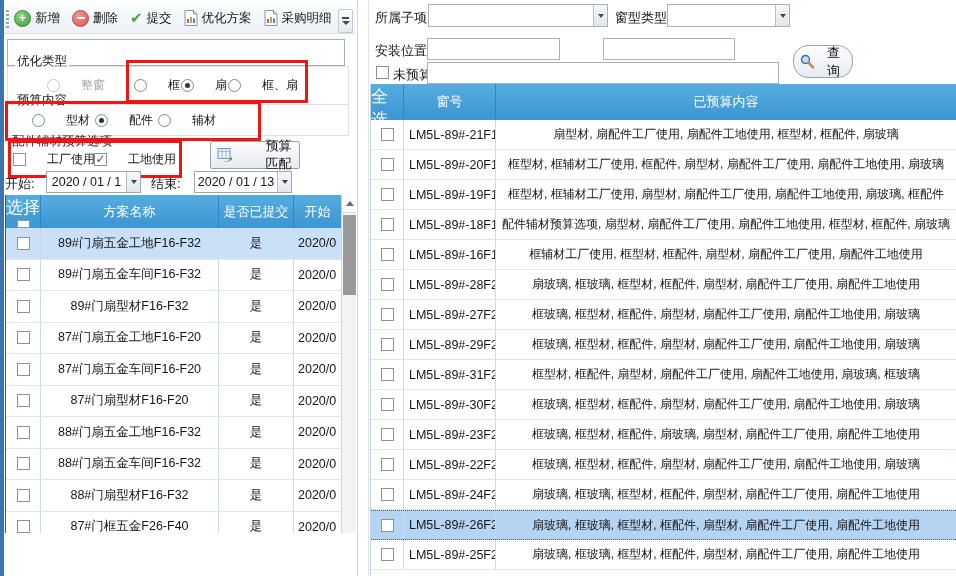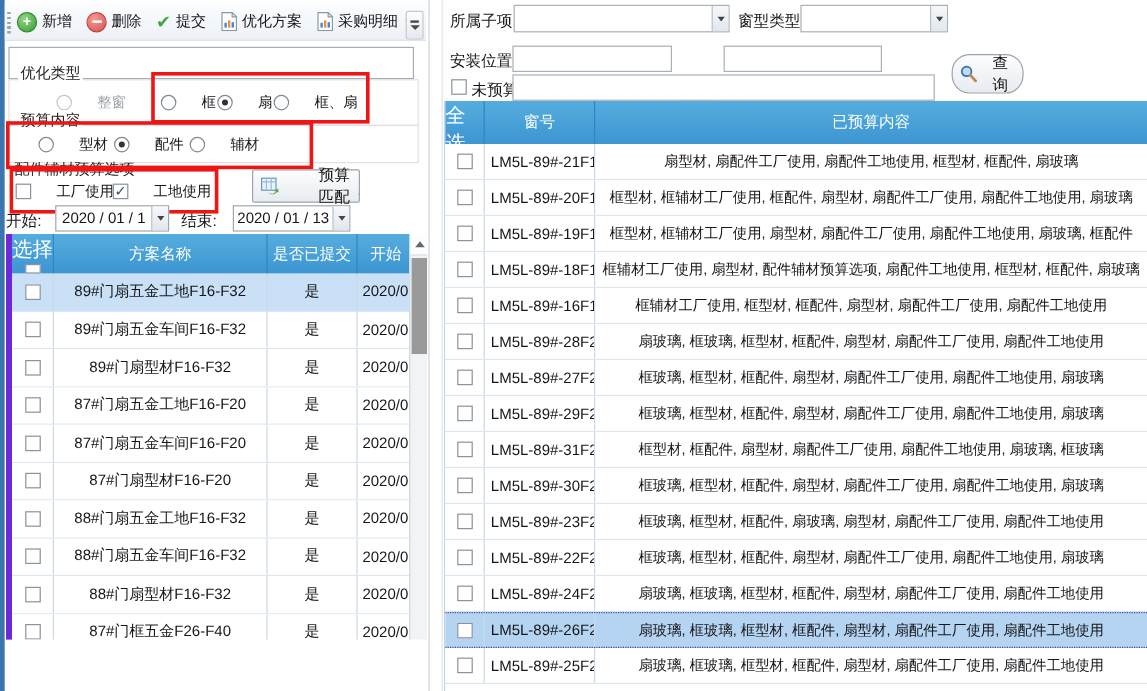--- a/index.html
+++ b/index.html
@@ -83,21 +83,21 @@
   .thead{background:linear-gradient(#55adde,#3d95d2);color:#fff;display:flex;}
   .th{border-right:1px solid #2e86c4;display:flex;align-items:center;justify-content:center;
       box-sizing:border-box;font-size:13px;}
   .th.stack{flex-direction:column;justify-content:flex-start;padding-top:1px;gap:1px;font-size:17px;}
   .trow{display:flex;border-bottom:1px solid #dce6f0;background:#fff;align-items:stretch;}
   .td{border-right:1px solid #cbd9e7;display:flex;align-items:center;justify-content:center;
       box-sizing:border-box;white-space:nowrap;overflow:hidden;font-size:12.5px;}
 
   
   .ltable{position:absolute;left:1px;top:195px;width:352px;height:338px;overflow:hidden;
-      border-left:5px solid #6d28d9;box-sizing:border-box;}
+      border-left:1px solid #6d28d9;box-sizing:border-box;}
   .ltable .thead{height:33px;width:336px;}
   .lc1{width:35px;} .lc2{width:178px;} .lc3{width:75px;} .lc4{width:47px;border-right:none;}
   .ltable .trow{height:31.5px;width:336px;box-sizing:border-box;}
   .ltable .trow.sel{background:#c9e0f7;}
   .lc4.td{justify-content:flex-start;padding-left:4px;}
   .lscroll{position:absolute;right:0;top:0;width:16px;height:381px;background:#f2f3f4;border-left:1px solid #c9d8e6;box-sizing:border-box;}
   .lscroll .up{position:absolute;left:0;top:0;width:15px;height:17px;background:#fdfdfd;border-bottom:1px solid #d7dce1;
       display:flex;align-items:center;justify-content:center;}
   .tri-up{width:0;height:0;border-left:4px solid transparent;border-right:4px solid transparent;border-bottom:5px solid #5f6a74;}
   .lscroll .thumb{position:absolute;left:1px;top:20px;width:13px;height:80px;background:#9a9a9a;}
@@ -454,21 +454,21 @@
               <span class="cb"></span>
             </div>
             <div class="td rc2">LM5L-89#-19F17</div>
             <div class="td rc3">框型材, 框辅材工厂使用, 扇型材, 扇配件工厂使用, 扇配件工地使用, 扇玻璃, 框配件</div>
           </div>
           <div class="trow">
             <div class="td rc1">
               <span class="cb"></span>
             </div>
             <div class="td rc2">LM5L-89#-18F16</div>
-            <div class="td rc3">框辅材工厂使用, 扇型材, 配件辅材预算选项, 扇配件工地使用, 框型材, 框配件, 扇玻璃</div>
+            <div class="td rc3">配件辅材预算选项, 扇型材, 扇配件工厂使用, 扇配件工地使用, 框型材, 框配件, 扇玻璃</div>
           </div>
           <div class="trow">
             <div class="td rc1">
               <span class="cb"></span>
             </div>
             <div class="td rc2">LM5L-89#-16F15</div>
             <div class="td rc3">框辅材工厂使用, 框型材, 框配件, 扇型材, 扇配件工厂使用, 扇配件工地使用</div>
           </div>
           <div class="trow">
             <div class="td rc1">

